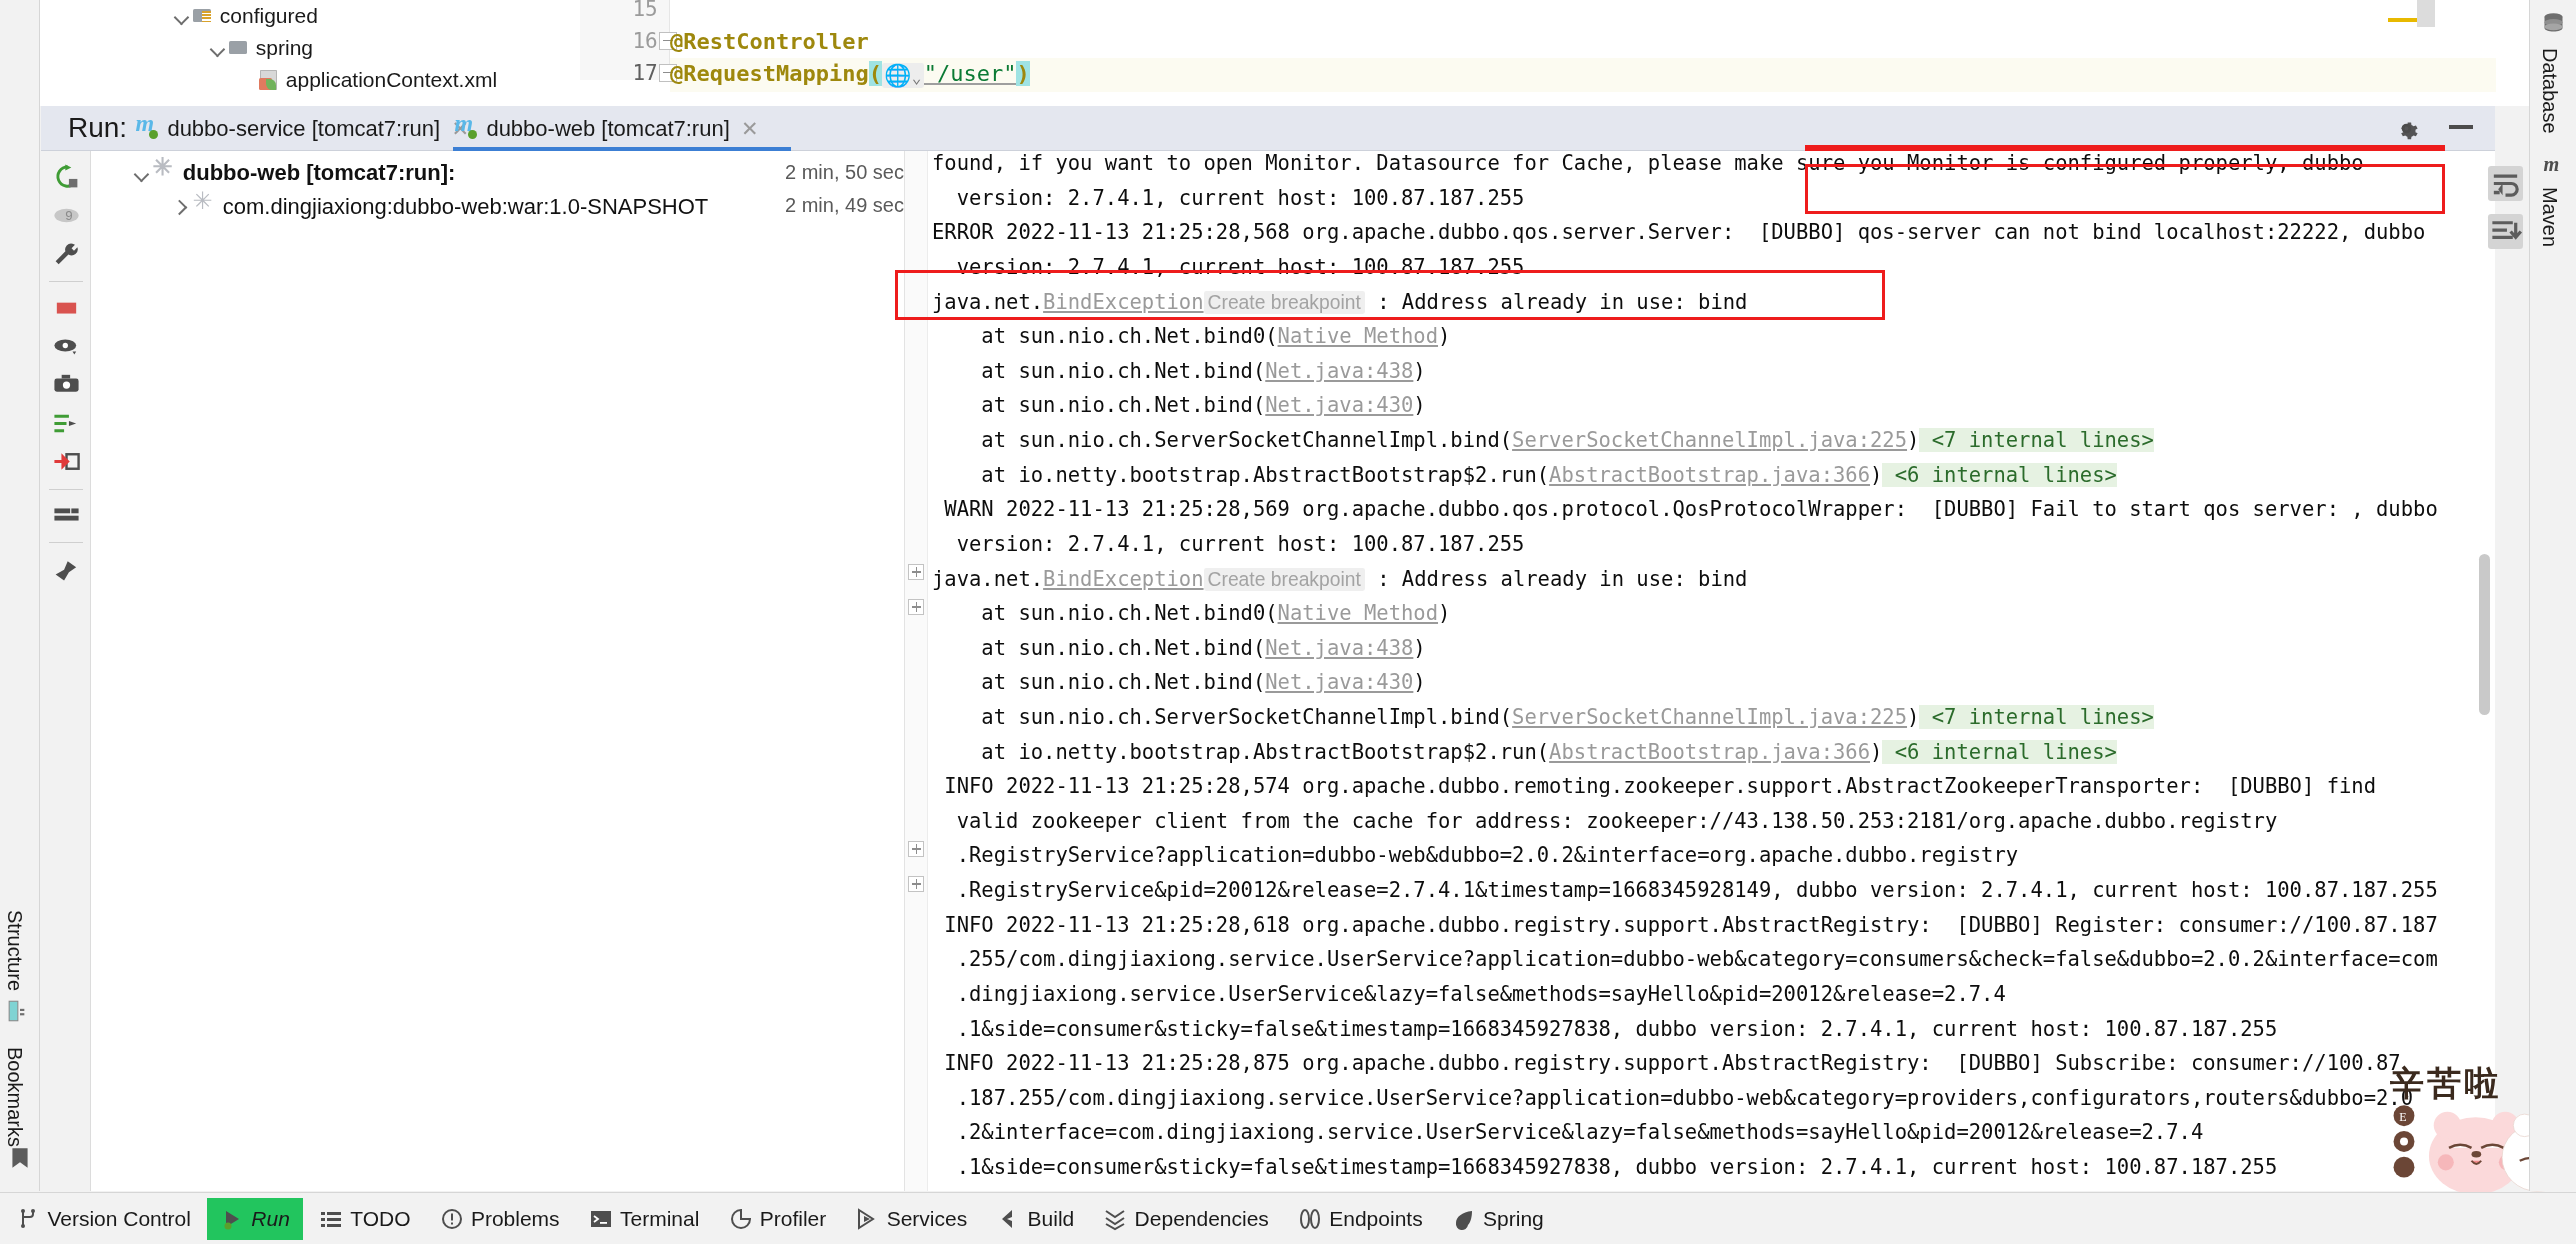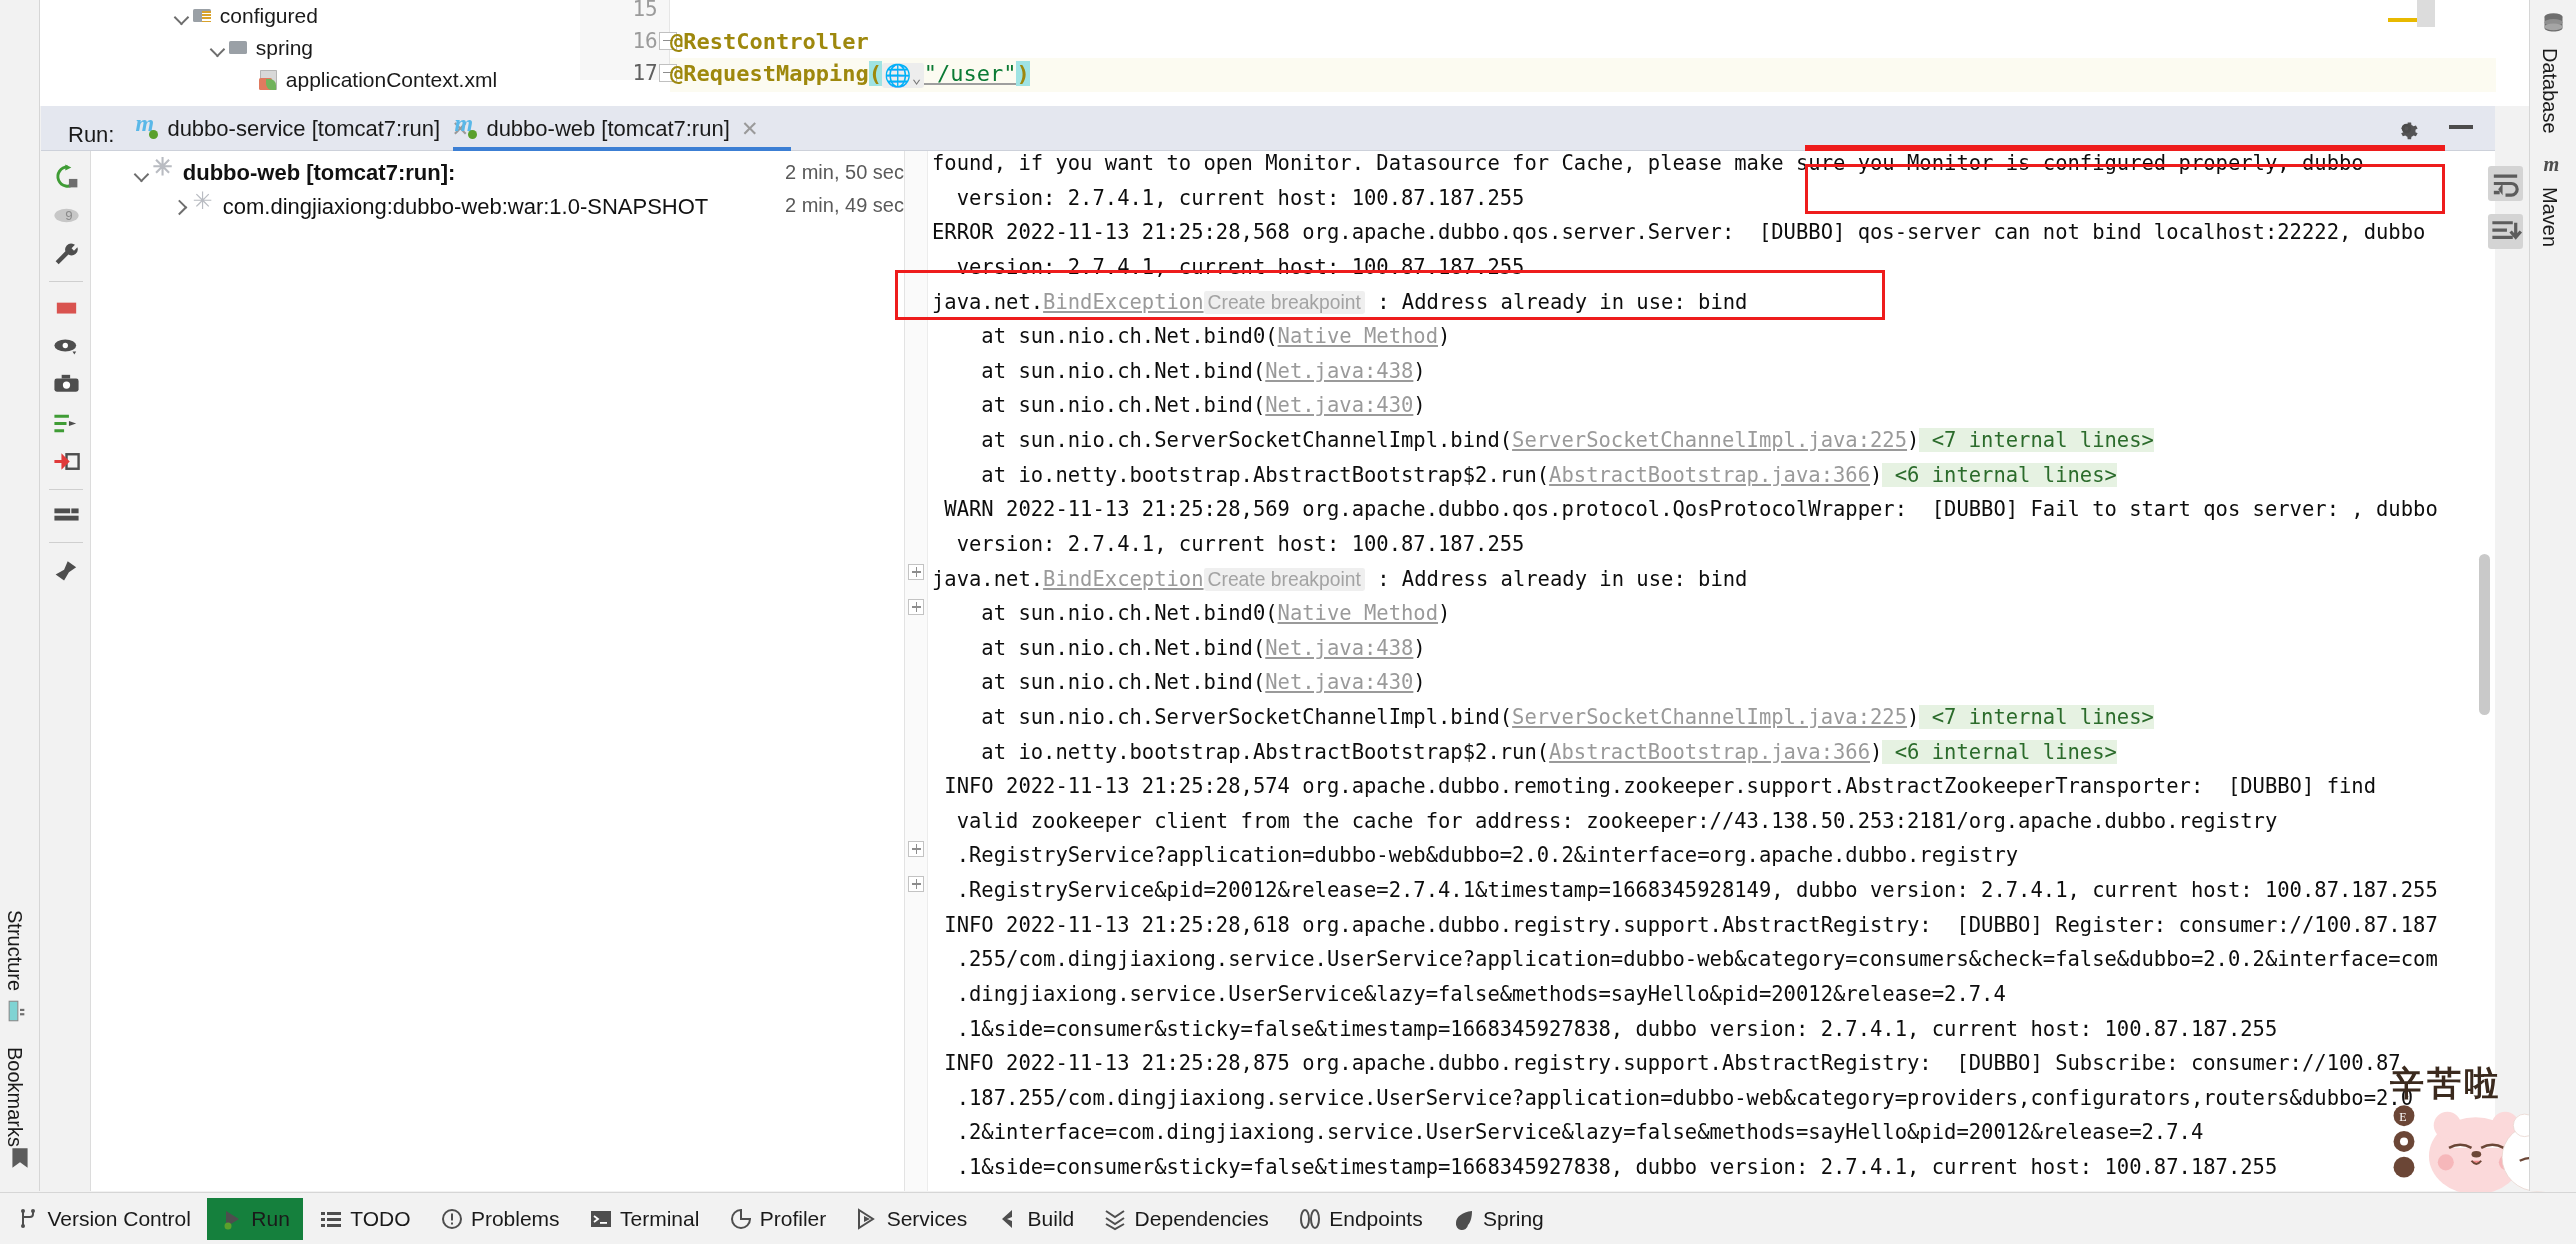--- a/index.html
+++ b/index.html
@@ -61,21 +61,21 @@
   .fold { position:absolute; left:79px; width:17.7px; height:17.7px; border:1.2px solid #c0c0c0; background:#fff;}
   .fold::after{ content:""; position:absolute; left:3.2px; top:7.2px; width:9.7px; height:1.3px; background:#8d8d8d;}
   .sel-caret { background:#9fe3e3; }
   .globe-chip { display:inline-block; background:#ededed; border-radius:2.4px; padding:0 2.4px; position:relative; top:2.4px;}
 
   .scroll-marker { position:absolute; right:74px; top:17.7px; width:34px; height:4.8px; background:#e8b900;}
   .editor-sb { position:absolute; right:61px; top:0; width:17.7px; height:27px; background:#dcdcdc;}
 
   
   .run-bar { position:absolute; left:41px; top:106px; width:2454px; height:45px; background:#e4e7ef; border-bottom:0.8px solid #cdd1da;}
-  .run-label { position:absolute; left:27px; top:16px; font-size:22px; color:#1a1a1a;}
+  .run-label { position:absolute; left:27px; top:6px; font-size:28px; color:#1a1a1a;}
   .run-tab { position:absolute; top:0; height:45px; display:flex; align-items:center; font-size:22px; color:#1a1a1a; white-space:nowrap;}
   .run-tab .mi { width:27px; height:27px; position:relative; margin-right:6.4px; flex:0 0 auto;}
   .mi::before{ content:"m"; position:absolute; left:1.6px; top:-4.8px; font-family:"Liberation Serif", serif; font-style:italic; font-weight:bold; font-size:24px; color:#5ab8e8;}
   .mi::after{ content:""; position:absolute; left:15.3px; top:15.3px; width:8.9px; height:8.9px; border-radius:50%; background:#5aa02c;}
   .tab-close { margin-left:11.3px; font-size:21px; color:#9a9a9a;}
   .tab-underline { position:absolute; left:0; bottom:0; height:4px; background:#3c7fd4;}
   .gear-btn { position:absolute; right:74px; top:8px; width:29px; height:29px;}
   .min-btn { position:absolute; right:22.5px; top:19.3px; width:24px; height:4px; background:#4c4c4c;}
 
   
@@ -112,21 +112,21 @@
   .console-sb { position:absolute; right:3.2px; width:11.3px; background:#c9c9c9; border-radius:5.6px;}
 
   
   .sticker { position:absolute; pointer-events:none;}
   .sticker-text { position:absolute; font-family:"DejaVu Sans", sans-serif; font-size:34px; color:#3b2a1e; font-weight:bold; letter-spacing:3.2px;}
   .brand { position:absolute; font-family:"DejaVu Sans", sans-serif; font-size:13.7px; color:#c9a07a;}
 
   
   .status-bar { position:absolute; left:0; bottom:0; width:2576px; height:53px; background:#f2f2f2; border-top:0.8px solid #d6d6d6; display:flex; align-items:center;}
   .sb-item { display:flex; align-items:center; height:42px; padding:0 13px; margin-left:3.2px; font-size:21px; color:#1a1a1a; white-space:nowrap;}
-  .sb-item.active { background:#15803d;}
+  .sb-item.active { background:#22c55e;font-style:italic;}
   .sb-ic { width:24px; height:24px; margin-right:7.2px; position:relative; flex:0 0 auto;}
 
   
   .rail-label { position:absolute; left:3.2px; writing-mode:vertical-rl; font-size:20px; color:#1a1a1a; white-space:nowrap;}
   .rail-ic { position:absolute; left:7.2px; width:26px; height:26px;}
 
   
   .right-rail { position:absolute; right:0; top:0; width:47px; height:1191px; background:#f2f2f2; border-left:0.8px solid #d6d6d6;}
   .rr-label { position:absolute; left:8px; writing-mode:vertical-rl; font-size:20px; color:#1a1a1a; white-space:nowrap;}
   .rr-ic { position:absolute; left:9.7px; width:27px; height:27px;}

